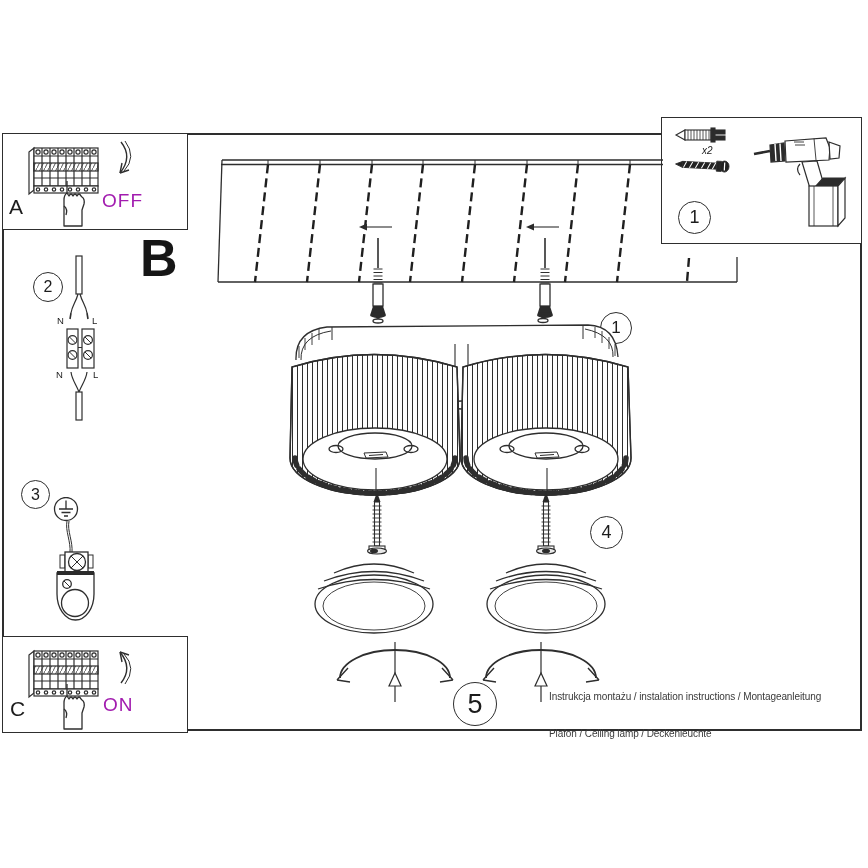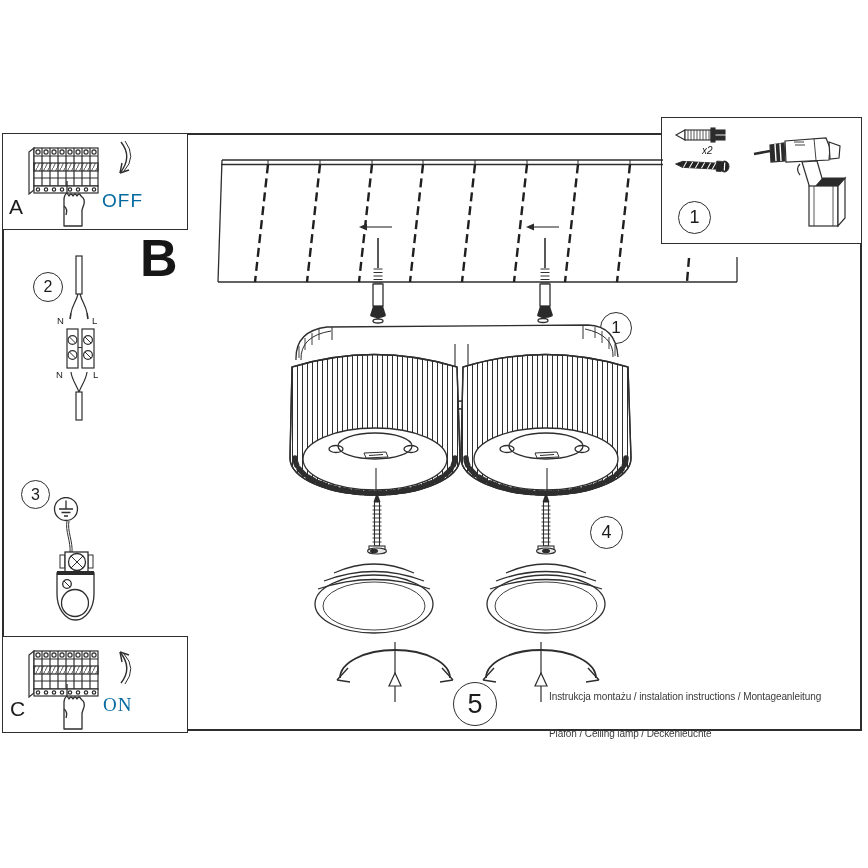--- a/index.html
+++ b/index.html
@@ -4,21 +4,21 @@
 <style>
   html,body{margin:0;padding:0;background:#fff;}
   #sheet{position:relative;width:868px;height:868px;background:#fff;overflow:hidden;
          font-family:"Liberation Sans",sans-serif;color:#1c1c1c;}
   .abs{position:absolute;}
   .frame{border:2px solid #2e2e2e;background:transparent;}
   .panelbox{border:1.6px solid #2e2e2e;background:#fff;}
   .badge{border:1.6px solid #2e2e2e;border-radius:50%;background:#fff;
          display:flex;align-items:center;justify-content:center;
          font-family:"Liberation Sans",sans-serif;color:#1c1c1c;}
-  .switch-label{font-size:19px;letter-spacing:1px;color:#0369a1;}
+  .switch-label{font-size:19px;letter-spacing:1px;color:#a21caf;}
   .panel-letter{font-size:21px;color:#1c1c1c;}
   .terminal-label{font-size:9.5px;color:#1c1c1c;}
   .qty-label{font-size:10px;font-style:italic;color:#1c1c1c;}
   .section-letter{font-size:52px;font-weight:600;line-height:1;color:#161616;}
   .footer-line{font-size:10px;color:#3a3a3a;letter-spacing:-0.1px;white-space:nowrap;}
   svg{display:block;}
 </style>
 </head>
 <body>
 
@@ -160,21 +160,21 @@
       <g stroke="#2e2e2e" fill="#fff" stroke-width="1.3" transform="translate(52,46)">
         <path d="M12,1 L12,13 Q9,15 9,20 L9,46 L27,46 L27,30 L29,24 Q30,19 27,17 L26,16 Q24,12 22,16 Q20,12 18,16 Q16,12 14,16 L12,13" stroke-linejoin="round"></path>
         <path d="M9,26 Q13,29 11,35" fill="none"></path>
       </g>
       <g stroke="#2e2e2e" fill="none" stroke-width="1.4" transform="translate(103,6)">
         <path d="M15,40 Q27,25 14,9"></path>
         <path d="M19,41 Q31,25 18,11" stroke-width="1"></path>
         <path d="M14,9 L23,12 M14,9 L16,19"></path>
       </g>
     </svg>
-    <span class="abs switch-label" style="left:100px;top:57px;font-family:Liberation Serif, serif;">ON</span>
+    <span class="abs switch-label" style="left:100px;top:57px;">ON</span>
     <span class="abs panel-letter" style="left:7px;top:60px;">C</span>
   </div>
 
   <div class="abs panelbox" style="left:661px;top:117px;width:199px;height:125px;">
     <svg class="abs" style="left:0;top:0;" width="199" height="125" viewBox="0 0 199 125">
       <g transform="translate(14,10)" stroke="#2e2e2e" fill="#fff" stroke-width="1.1">
         <polygon points="0,7 9,2 9,12"></polygon>
         <rect x="9" y="2" width="26" height="10"></rect>
         <path d="M12,2 V12 M15,2 V12 M18,2 V12 M21,2 V12 M24,2 V12 M27,2 V12 M30,2 V12 M33,2 V12" stroke-width="0.8"></path>
         <rect x="35" y="0" width="4" height="14" fill="#2b2b2b"></rect>

